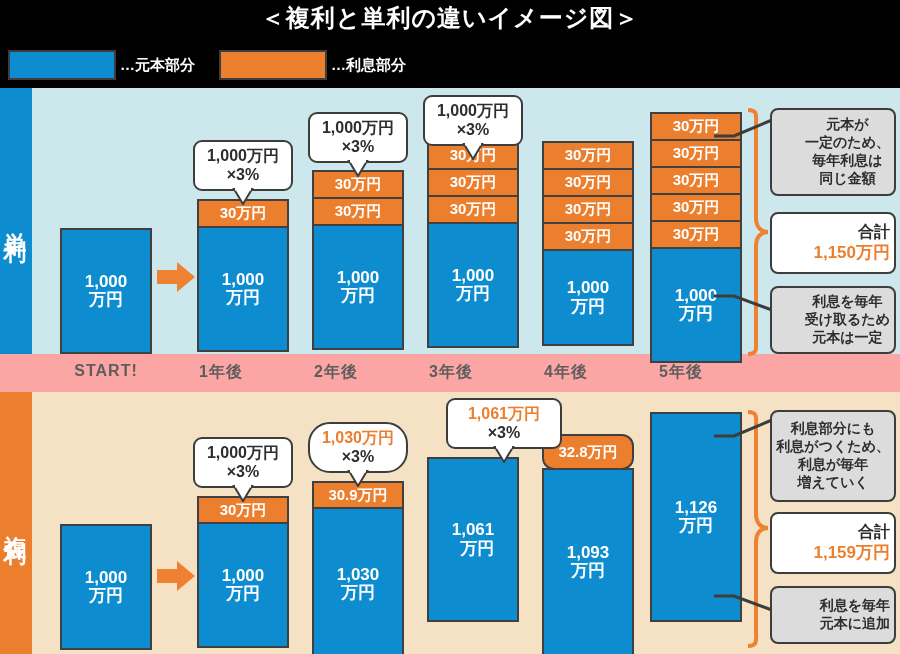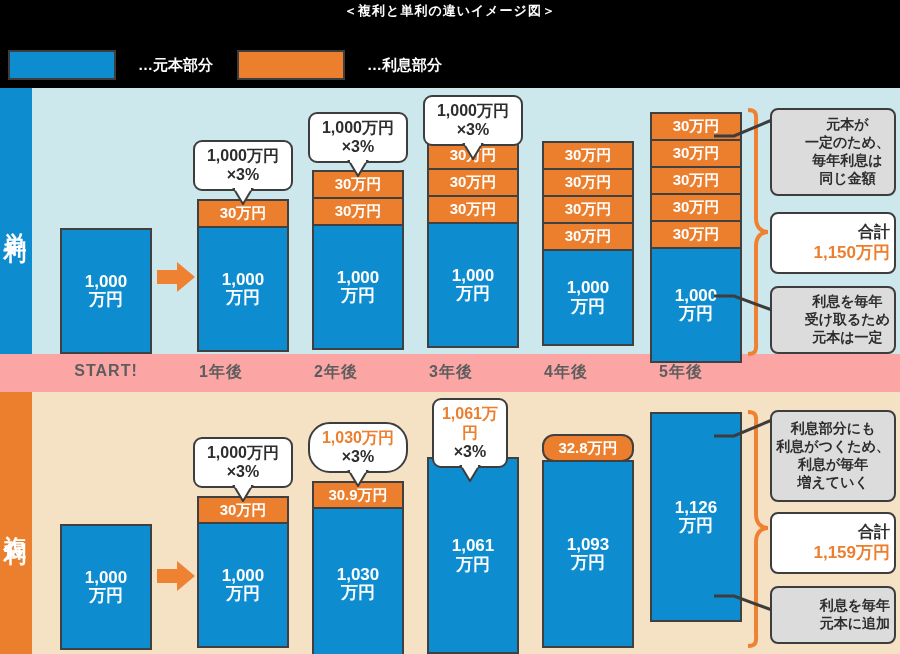--- a/index.html
+++ b/index.html
@@ -9,28 +9,28 @@
     font-family:"Liberation Sans","DejaVu Sans",sans-serif;
     overflow:hidden;
     position:relative;
   }
   #root{position:relative;width:900px;height:654px;}
 
   
   .title{
     position:absolute;left:0;top:2px;width:900px;
     text-align:center;color:#ffffff;
-    font-size:13px;font-weight:bold;letter-spacing:1px;
+    font-size:24px;font-weight:bold;letter-spacing:1px;
   }
   .legend{position:absolute;left:8px;top:48px;height:34px;display:flex;align-items:center;}
   .legend-item{display:flex;align-items:center;}
   .sw{width:108px;height:30px;border:2px solid #3d3d3d;box-sizing:border-box;}
   .sw.blue{background:#0e8cd0;}
   .sw.orange{background:#ec7f2e;}
-  .legend-label{color:#ffffff;font-size:15px;font-weight:bold;margin-left:22px;margin-right:24px;}
+  .legend-label{color:#ffffff;font-size:15px;font-weight:bold;margin-left:4px;margin-right:24px;}
 
   
   .panel{position:absolute;left:0;width:900px;}
   .panel.simple{top:88px;height:266px;}
   .panel.compound{top:392px;height:262px;}
   .panel-bg{position:absolute;left:0;top:0;width:900px;height:100%;}
   .simple .panel-bg{background:#cde8ec;}
   .compound .panel-bg{background:#f5e2c5;}
   .sidebar{
     position:absolute;left:0;top:0;width:32px;height:100%;
@@ -304,26 +304,26 @@
   </div>
   <div class="bar" style="left:312px;top:481px;">
     <div class="seg interest" style="height:28px;">
         <span>30.9万円</span>
       </div>
     <div class="seg principal" style="height:154px;">
         <span>1,030<br>万円</span>
       </div>
   </div>
   <div class="bar" style="left:427px;top:457px;">
-    <div class="seg principal" style="height:197px;">
+    <div class="seg principal" style="height:165px;text-align:right;">
         <span>1,061<br>万円</span>
       </div>
   </div>
   <div class="bar" style="left:542px;top:434px;">
-    <div class="seg interest" style="height:28px;border-radius:12px;">
+    <div class="seg interest" style="height:36px;border-radius:12px;">
         <span>32.8万円</span>
       </div>
     <div class="seg principal" style="height:188px;">
         <span>1,093<br>万円</span>
       </div>
   </div>
   <div class="bar" style="left:650px;top:412px;">
     <div class="seg principal" style="height:210px;">
         <span>1,126<br>万円</span>
       </div>
@@ -342,21 +342,21 @@
   <div class="bubble" style="left:308px;top:422px;width:100px;border-radius:22px;">
     <span class="amt hl">1,030万円</span>
     <span class="rate">×3%</span>
     <span class="tailline">
       <svg width="22" height="17" viewBox="0 0 22 17">
           <path d="M2,1 L20,1 L11,16 Z" fill="#ffffff" stroke="#3d3d3d" stroke-width="2"></path>
           <path d="M3,1 L19,1" stroke="#ffffff" stroke-width="3"></path>
         </svg>
     </span>
   </div>
-  <div class="bubble" style="left:432px;top:398px;width:76px;">
+  <div class="bubble" style="left:446px;top:398px;width:116px;">
     <span class="amt hl">1,061万円</span>
     <span class="rate">×3%</span>
     <span class="tailline">
       <svg width="22" height="17" viewBox="0 0 22 17">
           <path d="M2,1 L20,1 L11,16 Z" fill="#ffffff" stroke="#3d3d3d" stroke-width="2"></path>
           <path d="M3,1 L19,1" stroke="#ffffff" stroke-width="3"></path>
         </svg>
     </span>
   </div>
 

